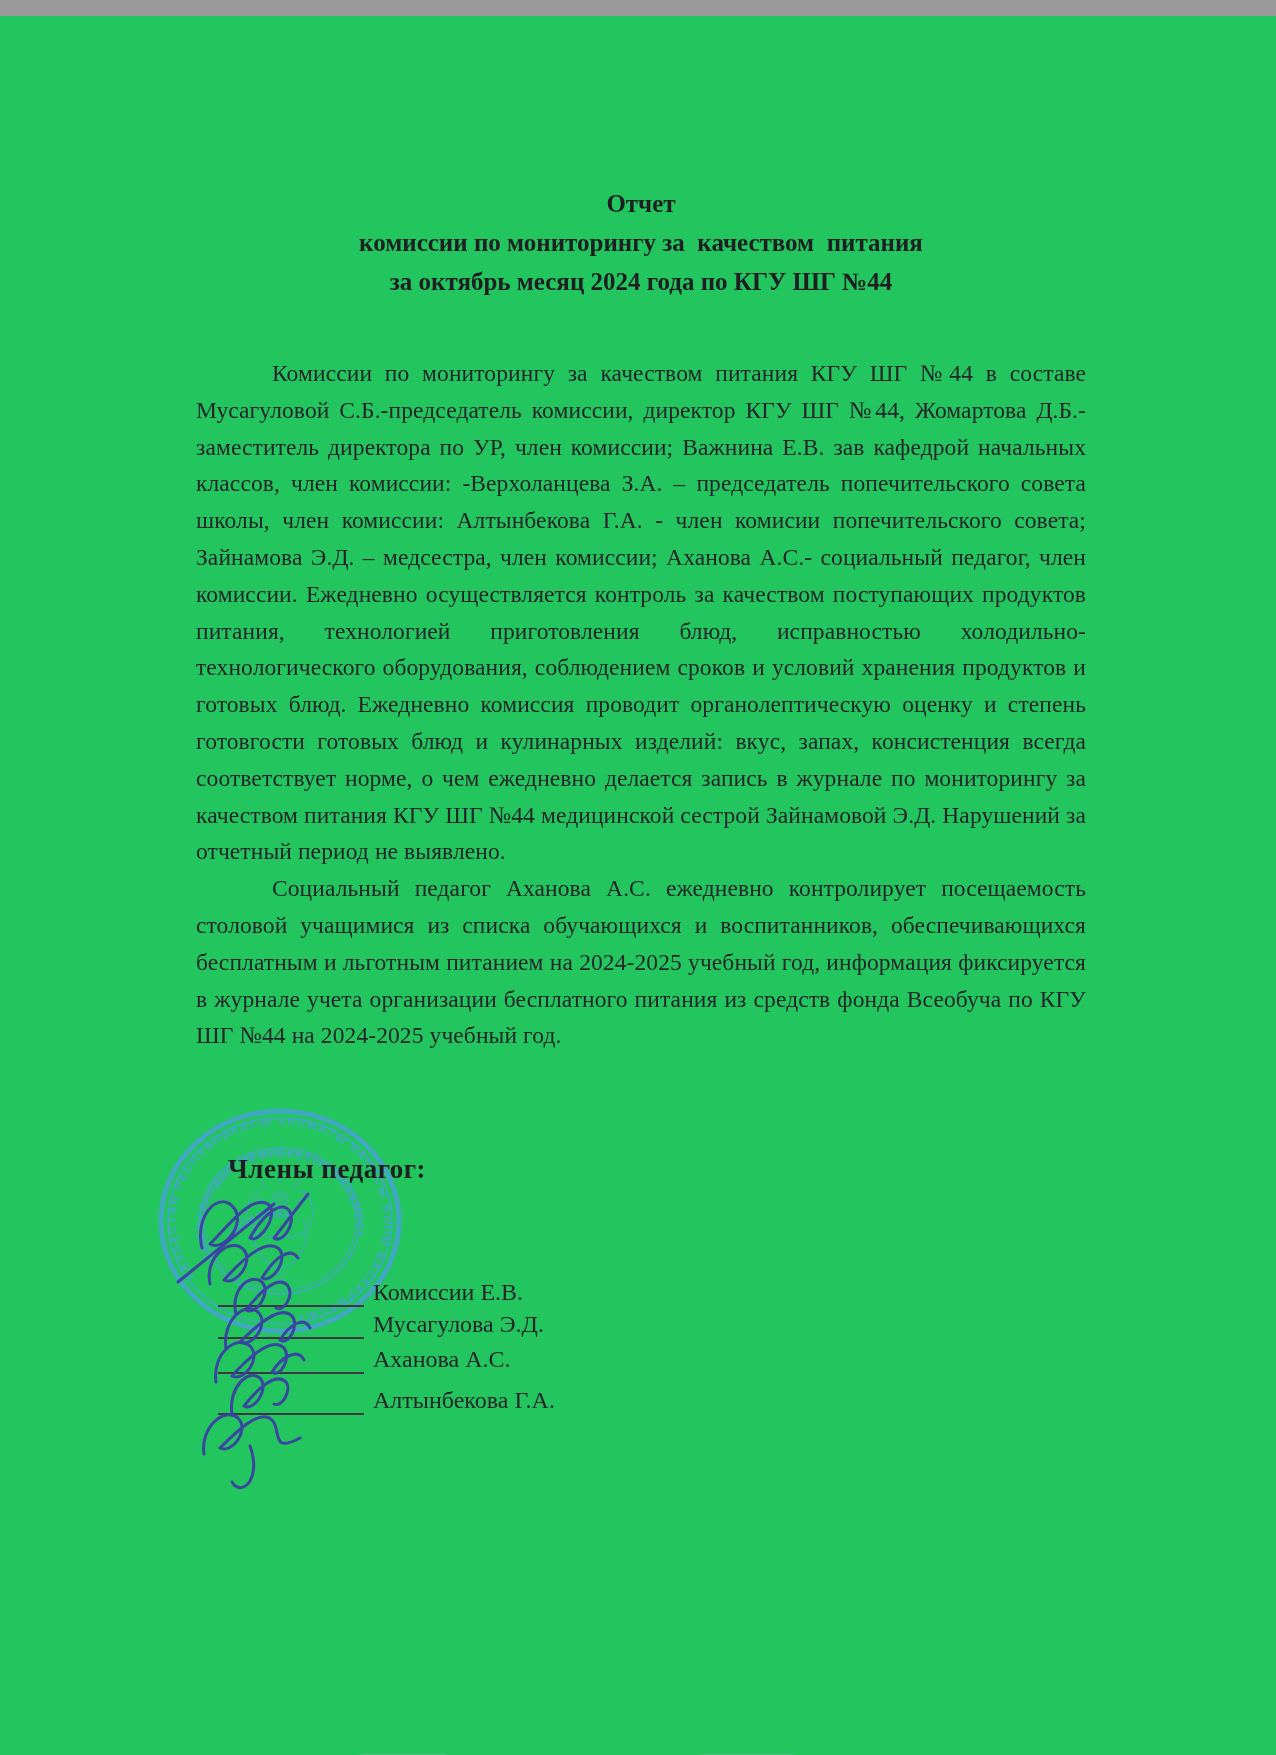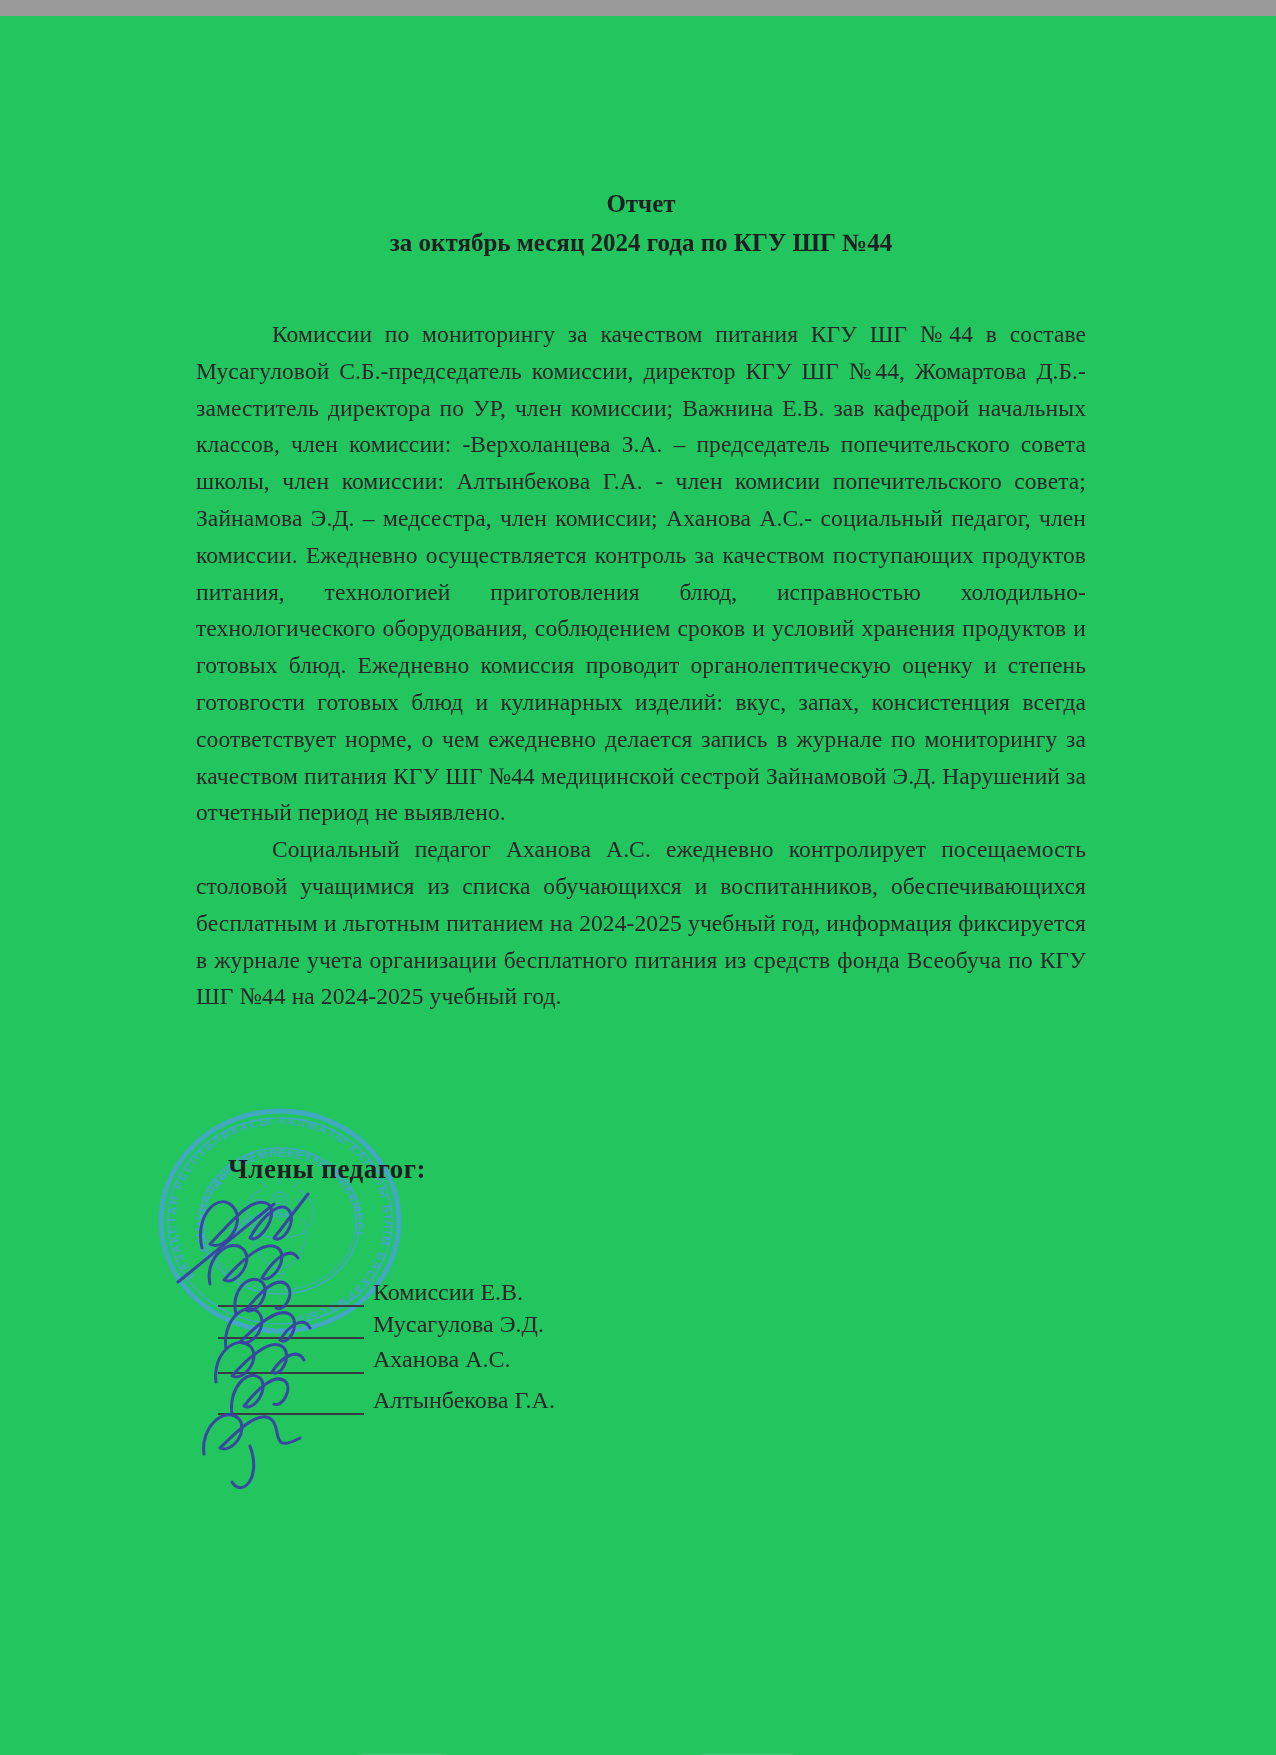--- a/index.html
+++ b/index.html
@@ -102,20 +102,21 @@
   }
 </style>
 </head>
 <body>
 
 <div class="page">
 
   <div class="doc-column">
     <div class="title-block">
       <div class="title-line">Отчет</div>
+      <div class="title-line">комиссии по мониторингу за  качеством  питания</div>
       <div class="title-line">за октябрь месяц 2024 года по КГУ ШГ №44</div>
     </div>
     <div class="body-block">
       <p class="body-par">Комиссии по мониторингу за качеством питания КГУ ШГ №44 в составе Мусагуловой С.Б.-председатель комиссии, директор КГУ ШГ №44, Жомартова Д.Б.- заместитель директора по УР, член комиссии; Важнина Е.В. зав кафедрой начальных классов, член комиссии: -Верхоланцева З.А. – председатель попечительского совета школы, член комиссии: Алтынбекова Г.А. - член комисии попечительского совета; Зайнамова Э.Д. – медсестра, член комиссии; Аханова А.С.- социальный педагог, член комиссии. Ежедневно осуществляется контроль за качеством поступающих продуктов питания, технологией приготовления блюд, исправностью холодильно-технологического оборудования, соблюдением сроков и условий хранения продуктов и готовых блюд. Ежедневно комиссия проводит органолептическую оценку и степень готовгости готовых блюд и кулинарных изделий: вкус, запах, консистенция всегда соответствует норме, о чем ежедневно делается запись в журнале по мониторингу за качеством питания КГУ ШГ №44 медицинской сестрой Зайнамовой Э.Д. Нарушений за отчетный период не выявлено.</p>
       <p class="body-par">Социальный педагог Аханова А.С. ежедневно контролирует посещаемость столовой учащимися из списка обучающихся и воспитанников, обеспечивающихся бесплатным и льготным питанием на 2024-2025 учебный год, информация фиксируется в журнале учета организации бесплатного питания из средств фонда Всеобуча по КГУ ШГ №44 на 2024-2025 учебный год.</p>
     </div>
   </div>
 
   <svg class="stamp-svg" width="246" height="226" viewBox="0 0 246 226">
     <g fill="none" stroke="var(--stamp-color,#4aa0de)">

